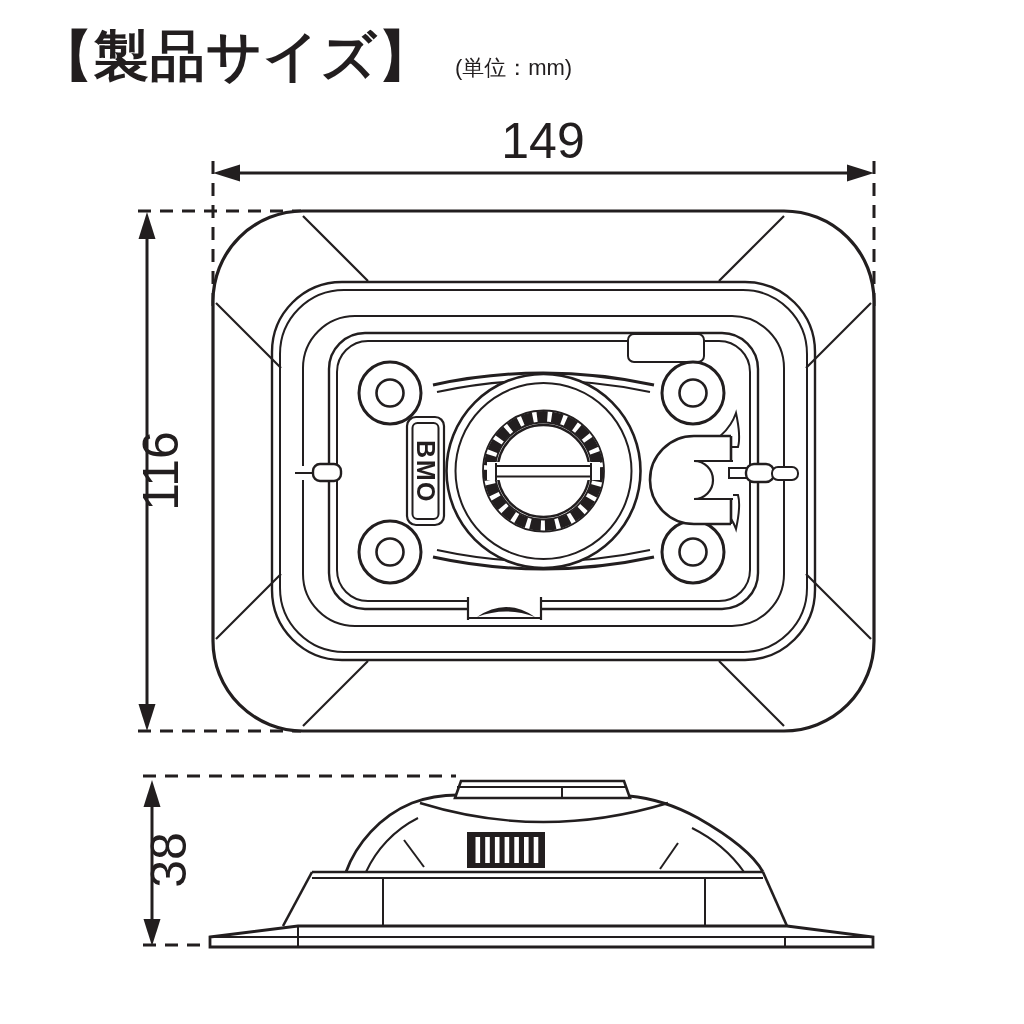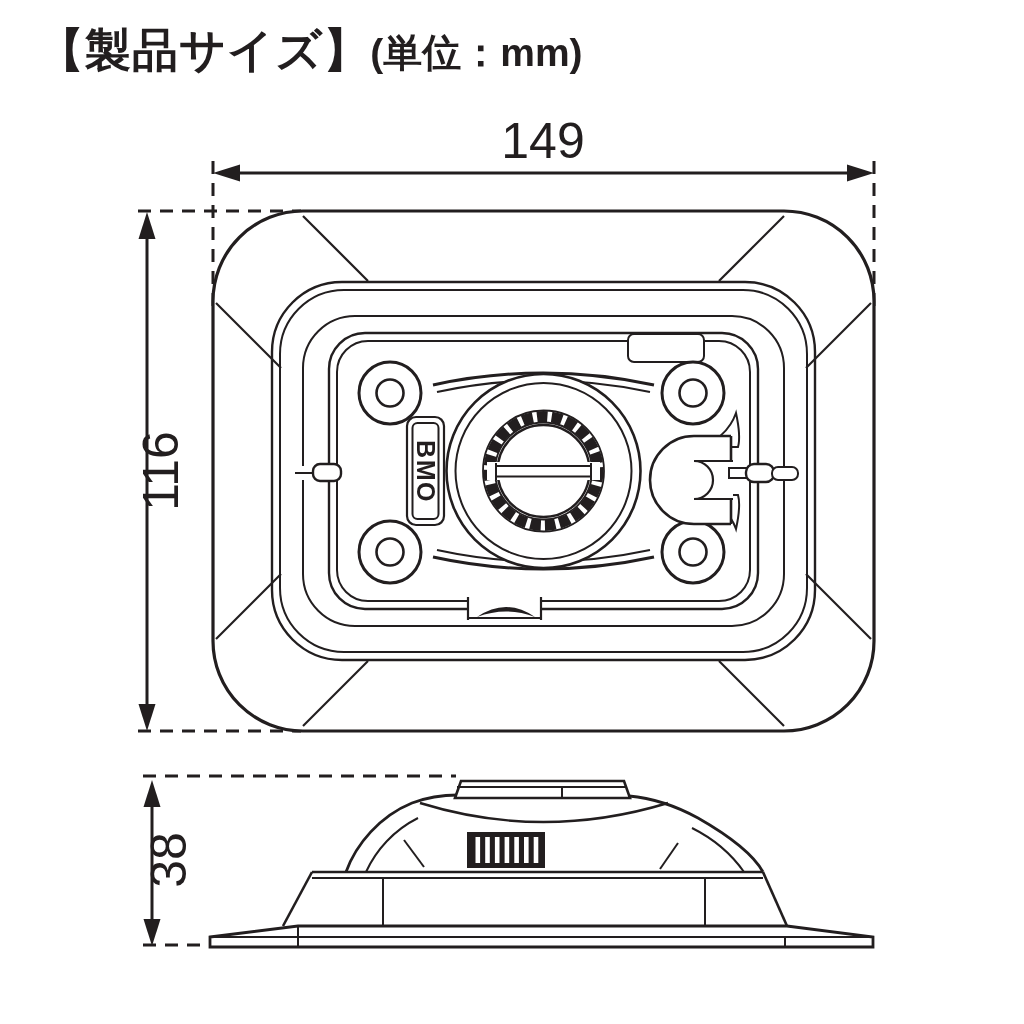--- a/index.html
+++ b/index.html
@@ -1,20 +1,20 @@
 <!DOCTYPE html>
 <html><head>
 <meta charset="utf-8">
 <style>
   html,body{margin:0;padding:0;background:#ffffff;}
   #stage{position:relative;width:1024px;height:1024px;background:#ffffff;overflow:hidden;
          font-family:"Liberation Sans",sans-serif;color:#221e1f;}
   #hdr{position:absolute;left:38px;top:20px;white-space:nowrap;}
-  #hdr .t{font-size:46px;font-weight:bold;letter-spacing:1px;}
-  #hdr .u{font-size:39px;font-weight:bold;margin-left:0;}
+  #hdr .t{font-size:55px;font-weight:bold;letter-spacing:1px;}
+  #hdr .u{font-size:22px;font-weight:normal;margin-left:21px;}
   svg{position:absolute;left:0;top:0;}
   .ln{stroke:#221e1f;fill:none;}
   .fw{fill:#ffffff;stroke:#221e1f;}
   .fb{fill:#221e1f;stroke:none;}
   .dim-num{font-size:50px;fill:#221e1f;font-family:"Liberation Sans",sans-serif;}
   .logo-txt{font-size:25px;font-weight:bold;letter-spacing:1.5px;fill:#221e1f;
             font-family:"Liberation Sans",sans-serif;}
 </style>
 </head>
 <body>

